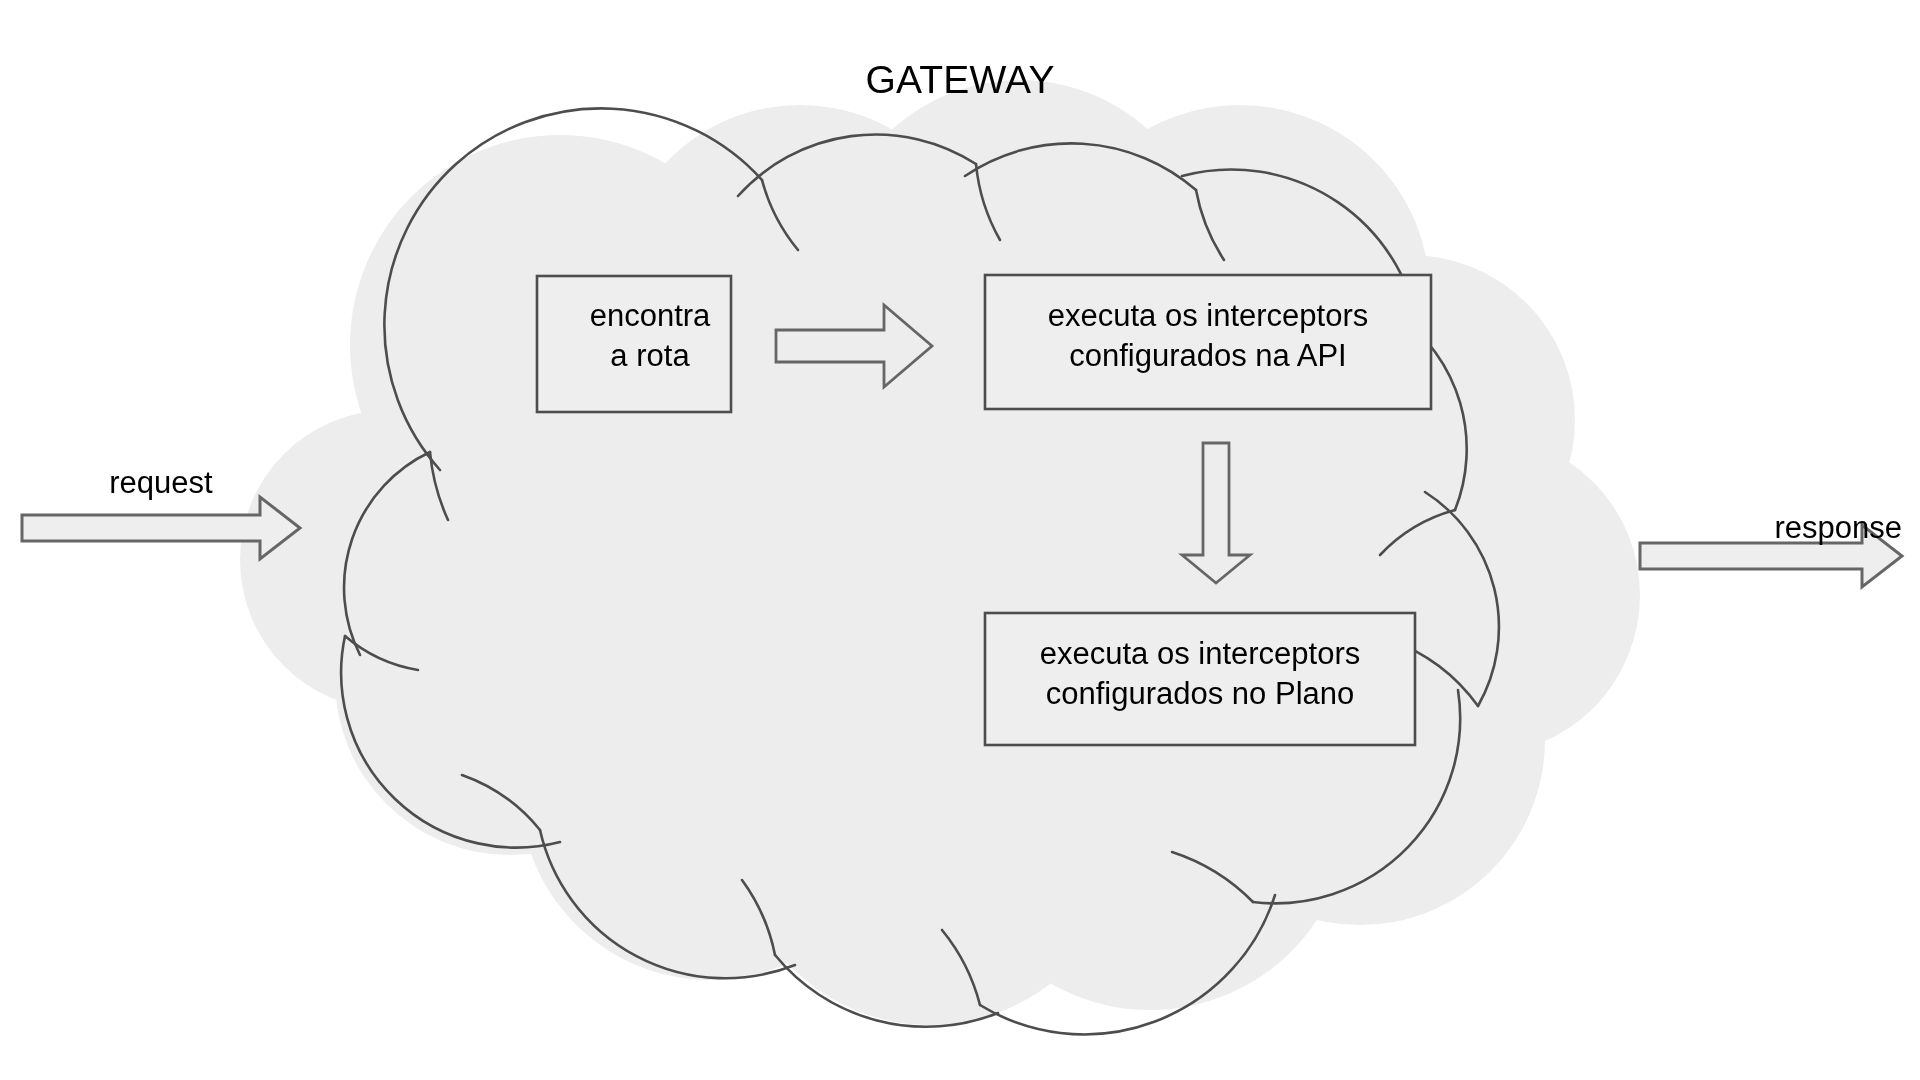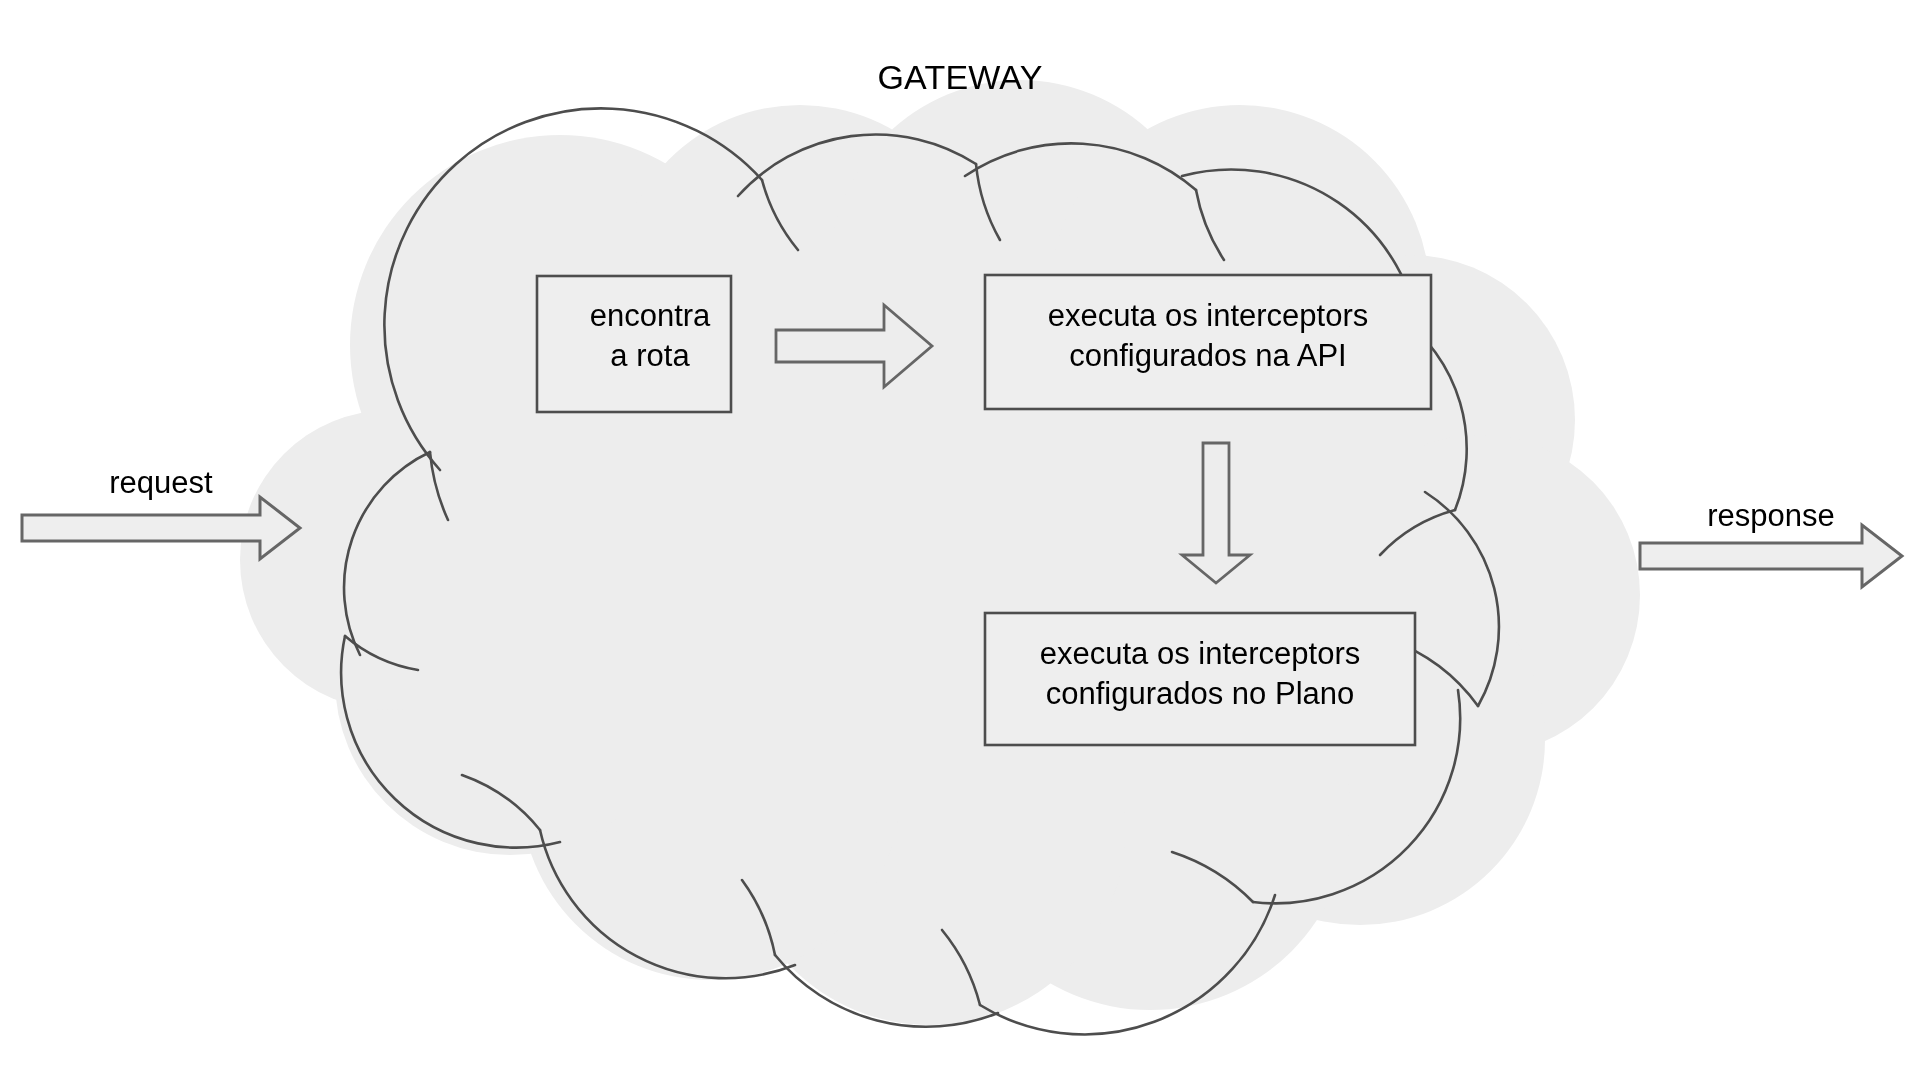--- a/index.html
+++ b/index.html
@@ -21,21 +21,21 @@
     left: 0;
     width: 1920px;
     height: 1080px;
   }
   .diagram-title {
     position: absolute;
     left: 0;
     top: 58px;
     width: 1920px;
     text-align: center;
-    font-size: 34px;
+    font-size: 39px;
     color: #000000;
     letter-spacing: 0.2px;
     white-space: nowrap;
   }
   
   .box-label {
     position: absolute;
     color: #000000;
     font-size: 31px;
     line-height: 40px;
@@ -49,21 +49,21 @@
 
   
   .flow-label {
     position: absolute;
     color: #000000;
     font-size: 31px;
     white-space: nowrap;
     text-align: center;
   }
   #request-label  { left: 22px;   top: 465px; width: 278px; }
-  #response-label { left: 1640px; top: 498px; width: 262px; }
+  #response-label { left: 1640px; top: 510px; width: 262px; text-align: right; }
 </style>
 </head>
 <body>
 
 <div id="canvas">
 
   <svg width="1920" height="1080" viewBox="0 0 1920 1080" style="position:absolute;left:0;top:0;">
 
     <g>
 

